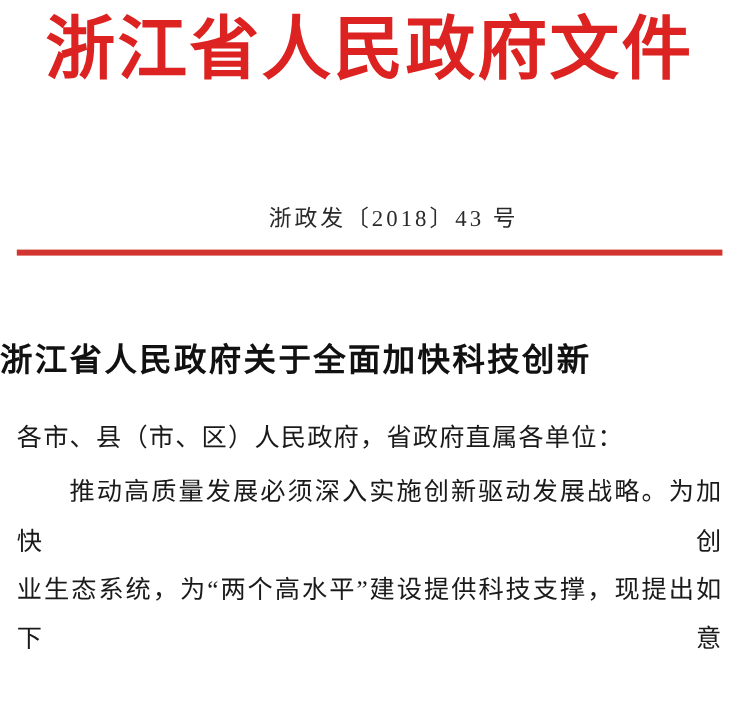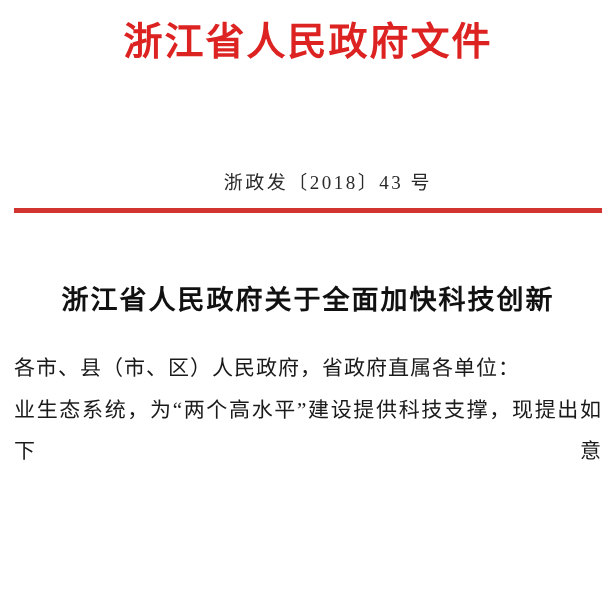--- a/index.html
+++ b/index.html
@@ -20,21 +20,21 @@
   .doc {
     width: 616px;
     height: 605px;
     position: relative;
     background: var(--page-bg);
   }
   .header-title {
     margin: 6px 10px 0;
     text-align: center;
     color: var(--header-red);
-    font-size: 39px;
+    font-size: 58px;
     line-height: 72px;
     font-weight: 700;
     letter-spacing: 2px;
     white-space: nowrap;
   }
   .doc-number {
     margin-top: 94px;
     text-align: center;
     font-size: 19px;
     line-height: 22px;
@@ -45,33 +45,33 @@
   .red-rule {
     width: 588px;
     height: 5px;
     margin: 14px auto 0;
     background: var(--rule-red);
   }
   .title-block {
     margin-top: 62px;
   }
   .title-line {
-    text-align: center;
     font-size: 27px;
     line-height: 51px;
     font-weight: 700;
     letter-spacing: 2px;
     color: #111;
     white-space: nowrap;
   }
   .salutation {
     margin: 30px 14px 0;
     font-size: 21px;
     line-height: 24px;
     letter-spacing: 1px;
+    font-family: Liberation Mono, monospace;
   }
   .paragraph {
     margin: 10px 14px 0;
   }
   .para-line {
     font-size: 21px;
     line-height: 40.5px;
     letter-spacing: 1px;
     white-space: nowrap;
   }
@@ -95,17 +95,18 @@
 
   <div class="red-rule"></div>
 
   <div class="title-block">
     <div class="title-line">浙江省人民政府关于全面加快科技创新</div>
   </div>
 
   <div class="salutation">各市、县（市、区）人民政府，省政府直属各单位：</div>
 
   <div class="paragraph">
+    <div class="para-line just indent">推动高质量发展必须深入实施创新驱动发展战略。为加快创</div>
     <div class="para-line just">业生态系统，为“两个高水平”建设提供科技支撑，现提出如下意</div>
 
   </div>
 
 </div>
 
 </body></html>

